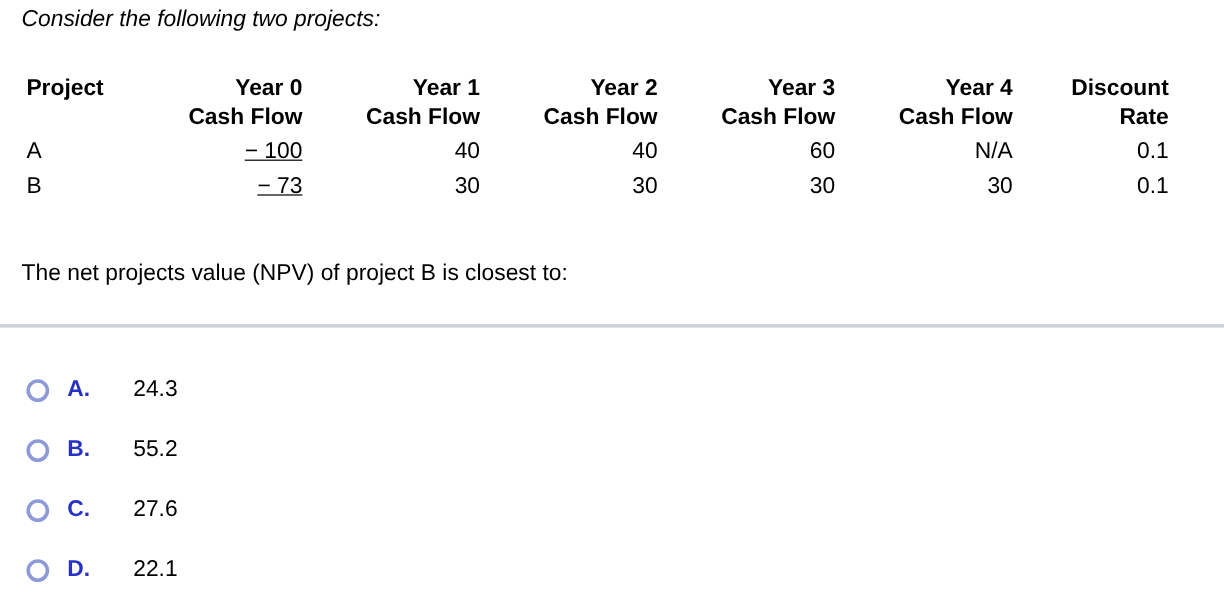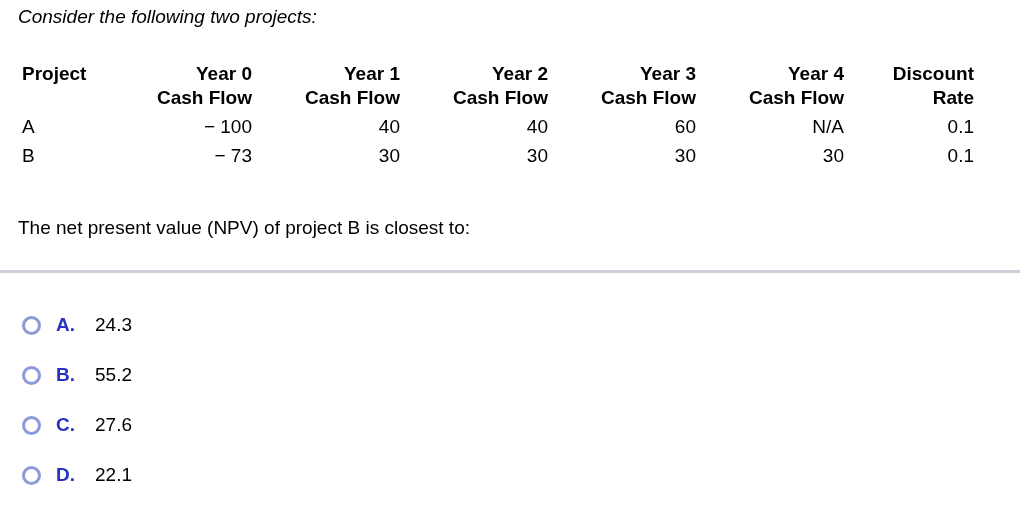--- a/index.html
+++ b/index.html
@@ -75,20 +75,21 @@
   th.project-head {
     vertical-align: top;
     text-align: left;
     padding-left: 0px;
   }
   td.project-cell {
     text-align: left;
   }
   .minus-num {
     letter-spacing: 0;
+    text-decoration: underline;
   }
 
   
   .question {
     position: absolute;
     left: 18px;
     top: 216px;
     font-size: 19px;
     line-height: 24px;
     white-space: nowrap;
@@ -132,21 +133,21 @@
     font-size: 19px;
     font-weight: bold;
     color: #2731c4;
     margin-left: 15px;
     flex: 0 0 auto;
     min-width: 26px;
   }
   .opt-value {
     font-size: 19px;
     color: #000000;
-    margin-left: 13px;
+    margin-left: 29px;
     flex: 0 0 auto;
   }
 </style>
 </head>
 <body>
 
 <div class="intro">Consider the following two projects:</div>
 
 <table class="cf-table">
   <colgroup>
@@ -212,21 +213,21 @@
       <td>30</td>
       <td>30</td>
       <td>30</td>
       <td>30</td>
       <td>0.1</td>
       <td></td>
     </tr>
   </tbody>
 </table>
 
-<div class="question">The net present value (NPV) of project B is closest to:</div>
+<div class="question">The net projects value (NPV) of project B is closest to:</div>
 
 <div class="divider"></div>
 
 <div class="options">
 
   <div class="option-row">
     <span class="radio"></span>
     <span class="opt-letter">A.</span>
     <span class="opt-value">24.3</span>
   </div>

